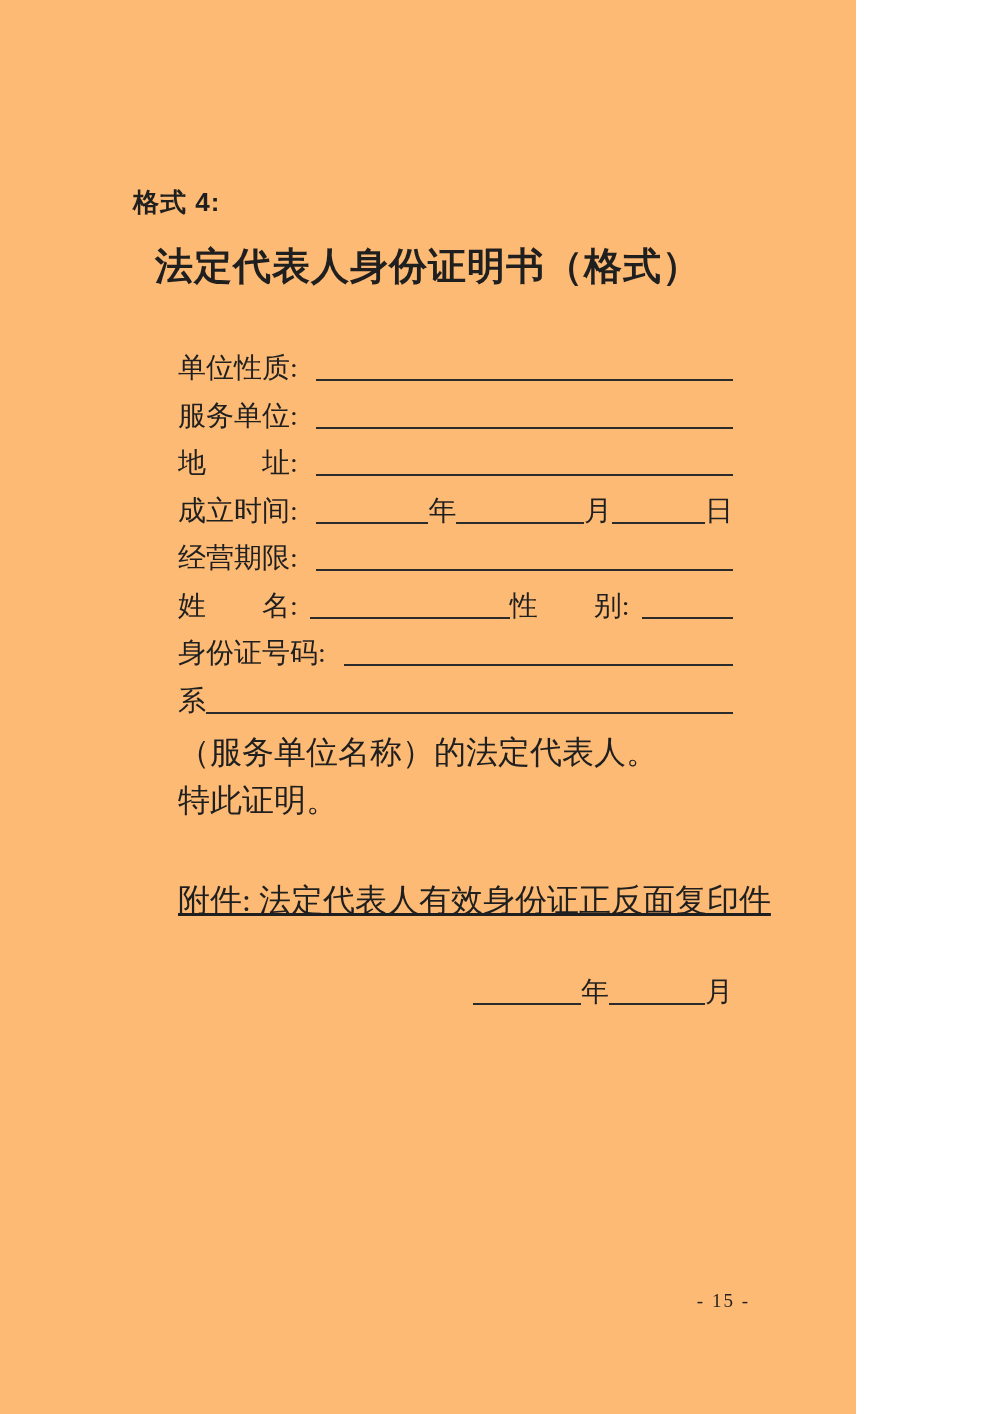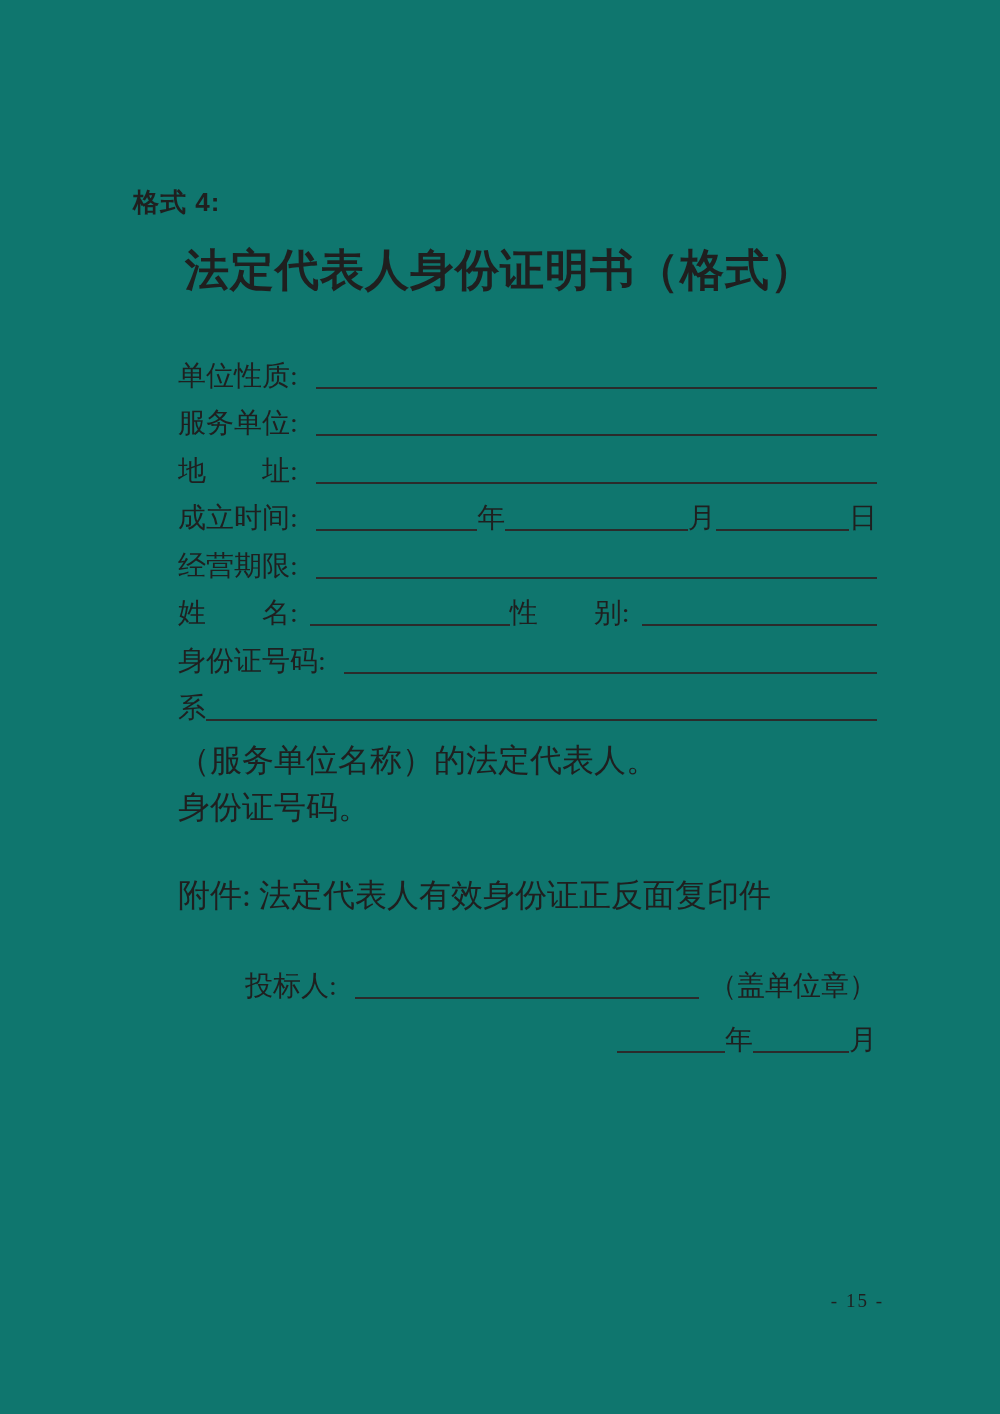--- a/index.html
+++ b/index.html
@@ -1,38 +1,38 @@
 <!DOCTYPE html>
 <html><head>
 <meta charset="utf-8">
 <style>
   * { margin: 0; padding: 0; box-sizing: border-box; }
   html, body { background: #ffffff; }
   .page {
-    width: 1000px;
+    width: 856px;
     height: 1414px;
-    background: #0f766e;
+    background: #fdba74;
     position: relative;
     font-family: "Liberation Serif", "DejaVu Serif", serif;
     color: #1f1f1f;
     padding-top: 186px;
     overflow: hidden;
   }
   .format-label {
     margin-left: 133px;
     font-family: "Liberation Sans", "DejaVu Sans", sans-serif;
     font-weight: 600;
     font-size: 26px;
     line-height: 1.3;
     letter-spacing: 1px;
   }
   .title {
     margin-top: 22px;
     text-align: center;
-    font-size: 44px;
+    font-size: 38px;
     font-weight: 700;
     letter-spacing: 1px;
     line-height: 1.3;
   }
   .form {
     margin: 58px 123px 0 178px;
     font-size: 28px;
   }
   .row {
     display: flex;
@@ -54,41 +54,42 @@
   .date-line-1 { flex: 1.15 1 0; }
   .date-line-2 { flex: 1.30 1 0; }
   .date-line-3 { flex: 0.95 1 0; }
   .half-line { flex: 0 0 200px; }
   .text-line {
     font-size: 32px;
     line-height: 47.5px;
     white-space: nowrap;
   }
   .attachment-line {
-    margin-top: 40px;
+    margin-top: 53px;
+    text-decoration: underline;
   }
   .signature {
     margin: 48px 123px 0 178px;
     font-size: 28px;
   }
   .sig-row {
     display: flex;
     align-items: baseline;
     height: 50px;
     white-space: nowrap;
   }
   .sig-indent { margin-left: 67px; }
   .seal-note { margin-left: 10px; flex: 0 0 auto; }
   .ym-row { justify-content: flex-end; margin-top: 4px; }
   .ym-line-1 { flex: 0 0 108px; }
   .ym-line-2 { flex: 0 0 96px; }
   .page-number {
     position: absolute;
     top: 1290px;
-    right: 116px;
+    right: 106px;
     font-size: 19px;
     letter-spacing: 2px;
     font-family: "Liberation Serif", "DejaVu Serif", serif;
   }
 </style>
 </head>
 <body>
 
 <div class="page">
 
@@ -141,33 +142,28 @@
       <span class="line grow gap"></span>
     </div>
 
     <div class="row">
       <span class="lbl">系</span>
       <span class="line grow"></span>
     </div>
 
     <div class="text-line">（服务单位名称）的法定代表人。</div>
 
-    <div class="text-line">身份证号码。</div>
+    <div class="text-line">特此证明。</div>
 
     <div class="text-line attachment-line">附件: 法定代表人有效身份证正反面复印件</div>
 
   </div>
 
   <div class="signature">
 
-    <div class="sig-row">
-      <span class="lbl sig-indent">投标人:</span>
-      <span class="line grow gap"></span>
-      <span class="seal-note">（盖单位章）</span>
-    </div>
 
     <div class="sig-row ym-row">
       <span class="line ym-line-1"></span>
       <span class="lbl">年</span>
       <span class="line ym-line-2"></span>
       <span class="lbl">月</span>
     </div>
 
   </div>
 

